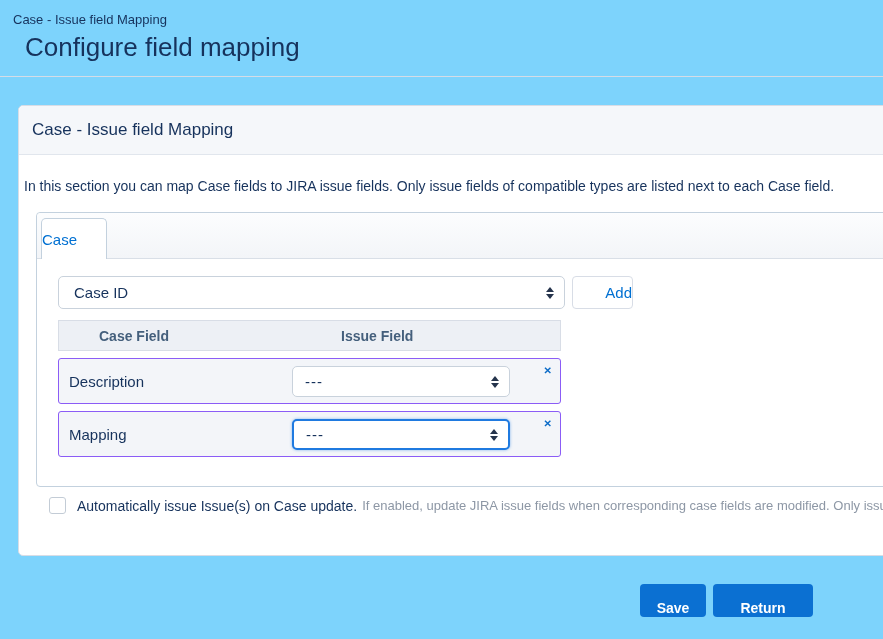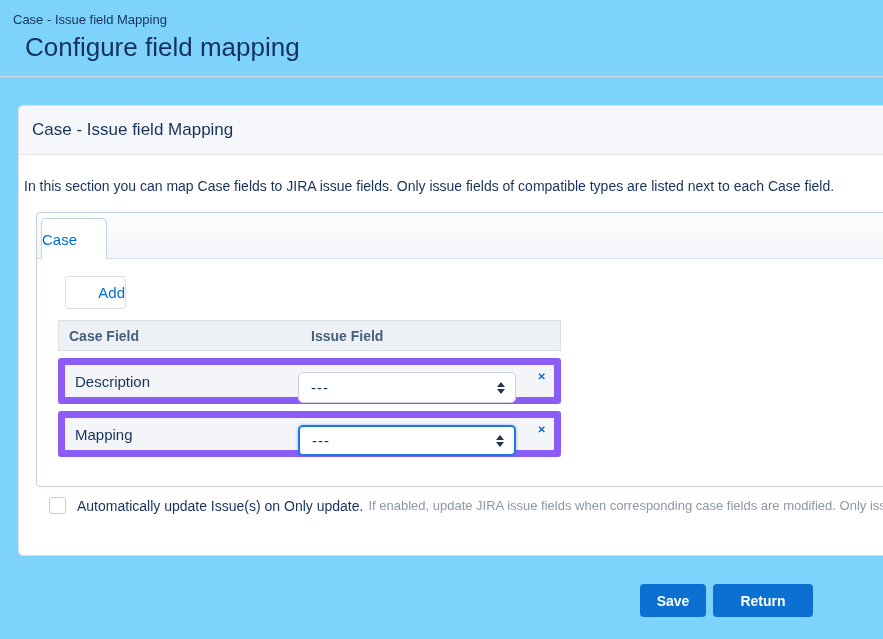--- a/index.html
+++ b/index.html
@@ -59,24 +59,24 @@
     color:#0070d2;font-size:15px;display:flex;align-items:center;justify-content:flex-end;
     cursor:pointer;box-sizing:border-box;
   }
 
   
   .map-table{margin-top:11px;}
   .thead{
     width:503px;height:31px;background:#edf0f5;border:1px solid #d8dde6;
     display:flex;align-items:center;font-size:14px;font-weight:bold;color:#445f7c;box-sizing:border-box;
   }
-  .th-case{padding-left:10px;width:242px;}
+  .th-case{padding-left:10px;width:242px;margin-left:30px;}
   .trow{
     position:relative;margin-top:7px;width:503px;height:46px;background:#f3f5f9;
-    border:7px solid #8b5cf6;border-radius:3px;box-sizing:border-box;
+    border:1px solid #8b5cf6;border-radius:3px;box-sizing:border-box;
   }
   .row-label{position:absolute;left:10px;top:50%;transform:translateY(-50%);font-size:15px;color:#16325c;}
   .row-select{
     position:absolute;left:233px;top:7px;width:218px;height:31px;padding-left:12px;
     letter-spacing:1px;border-radius:5px;
   }
   .row-select.focused{border:2px solid #1f7ae0;box-shadow:0 0 3px rgba(31,122,224,.55);}
   .remove-btn{
     position:absolute;right:6px;top:5px;border:none;background:none;padding:2px;
     color:#0b6bc7;font-size:10px;font-weight:bold;cursor:pointer;line-height:1;
@@ -92,21 +92,21 @@
     margin-right:11px;flex:0 0 auto;cursor:pointer;
   }
   .auto-label{font-size:14px;color:#16325c;}
   .auto-help{font-size:13px;color:#8d97a5;margin-left:5px;}
 
   
   .actions{position:absolute;left:640px;top:584px;display:flex;gap:7px;}
   .btn-primary{
     height:33px;background:#0b70d2;border:none;border-radius:4px;color:#fff;
     font-size:14px;font-weight:600;font-family:"Liberation Sans",sans-serif;
-    display:flex;align-items:center;justify-content:center;cursor:pointer;
+    display:flex;align-items:flex-end;justify-content:center;cursor:pointer;
   }
   .btn-save{width:66px;}
   .btn-return{width:100px;}
 </style>
 </head>
 <body>
 
 <div class="screen">
 
   <div class="breadcrumb">Case - Issue field Mapping</div>
@@ -123,20 +123,27 @@
     <div class="tab-panel">
       <div class="tab-bar">
         <div class="tab">
           <span>Case</span>
         </div>
       </div>
 
       <div class="tab-content">
 
         <div class="picker-row">
+          <div class="fake-select main-select">
+            <span>Case ID</span>
+            <span class="updown">
+              <i class="tri-up"></i>
+                <i class="tri-down"></i>
+            </span>
+          </div>
           <div class="add-btn">
             <span>Add</span>
           </div>
         </div>
 
         <div class="map-table">
           <div class="thead">
             <span class="th-case">Case Field</span>
             <span class="th-issue">Issue Field</span>
           </div>
@@ -168,21 +175,21 @@
               <span>✕</span>
             </button>
           </div>
         </div>
 
       </div>
     </div>
 
     <div class="auto-row">
       <div class="checkbox"></div>
-      <span class="auto-label">Automatically update Issue(s) on Only update.</span>
+      <span class="auto-label">Automatically issue Issue(s) on Case update.</span>
       <span class="auto-help">If enabled, update JIRA issue fields when corresponding case fields are modified. Only issues c</span>
     </div>
   </div>
 
   <div class="actions">
     <button class="btn-primary btn-save">
       <span>Save</span>
     </button>
     <button class="btn-primary btn-return">
       <span>Return</span>

